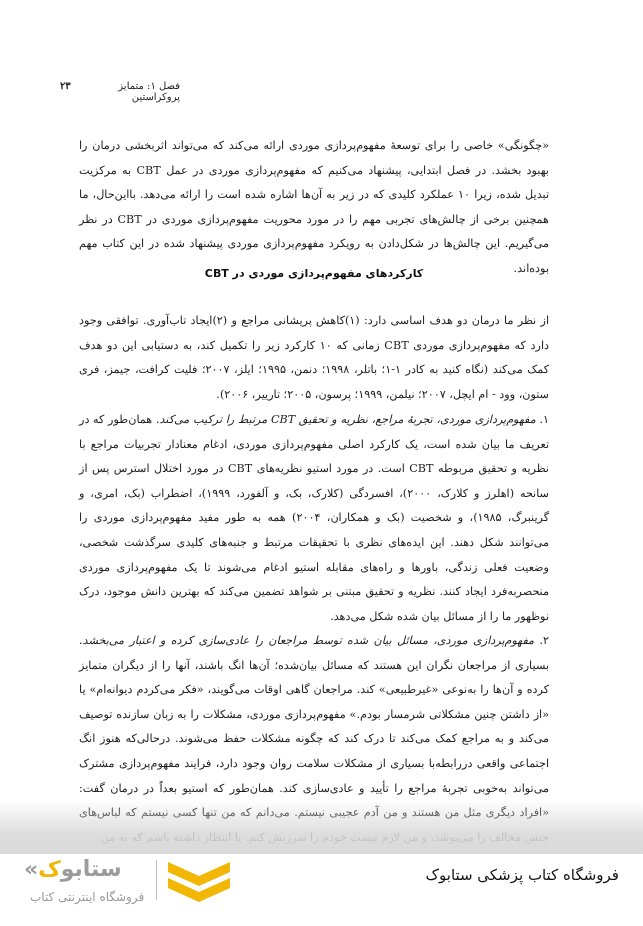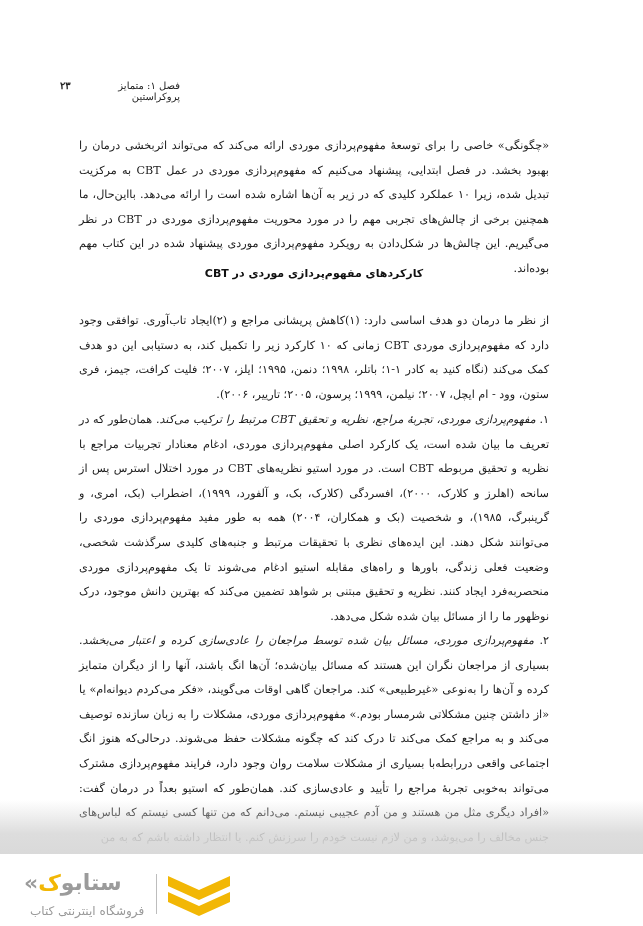--- a/index.html
+++ b/index.html
@@ -94,21 +94,21 @@
     top: 40px;
     font-family: "Liberation Sans", sans-serif;
     font-size: 20px;
     letter-spacing: 6px;
     color: #111;
   }
   .footer .url .hl { color: #f2b705; }
   .logo {
     position: absolute;
     left: 24px;
-    top: 16px;
+    top: 2px;
     width: 216px;
     height: 52px;
   }
   .logo .wordmark {
     position: absolute;
     left: 0; top: 0;
     font-family: "DejaVu Sans", sans-serif;
     font-weight: bold;
     font-size: 22px;
     color: #9b9b9b;
@@ -179,13 +179,14 @@
       <span>«</span><span>ستابو</span><span class="y">ک</span>
     </div>
     <div class="tagline">فروشگاه اینترنتی کتاب</div>
     <div class="divider"></div>
     <svg class="chevrons" width="66" height="44" viewBox="0 0 66 44">
       <polygon points="2,2 33,16 64,2 64,12 33,26 2,12" fill="#f2b705"></polygon>
       <polygon points="2,18 33,32 64,18 64,28 33,42 2,28" fill="#f2b705"></polygon>
     </svg>
   </div>
 
+  <div class="store-name">فروشگاه کتاب پزشکی ستابوک</div>
 </div>
 
 </body></html>

